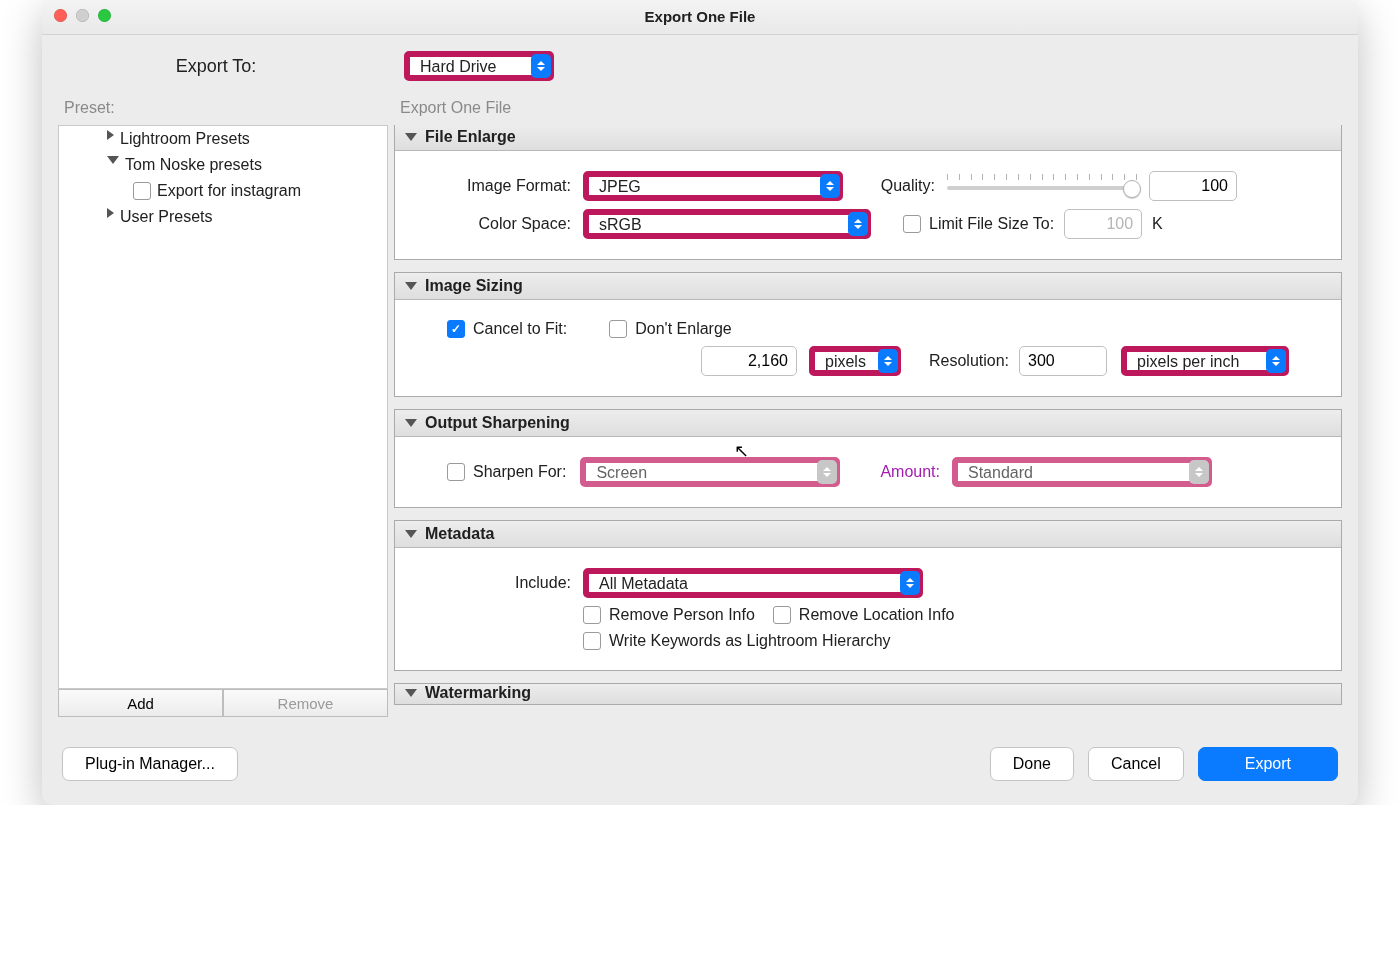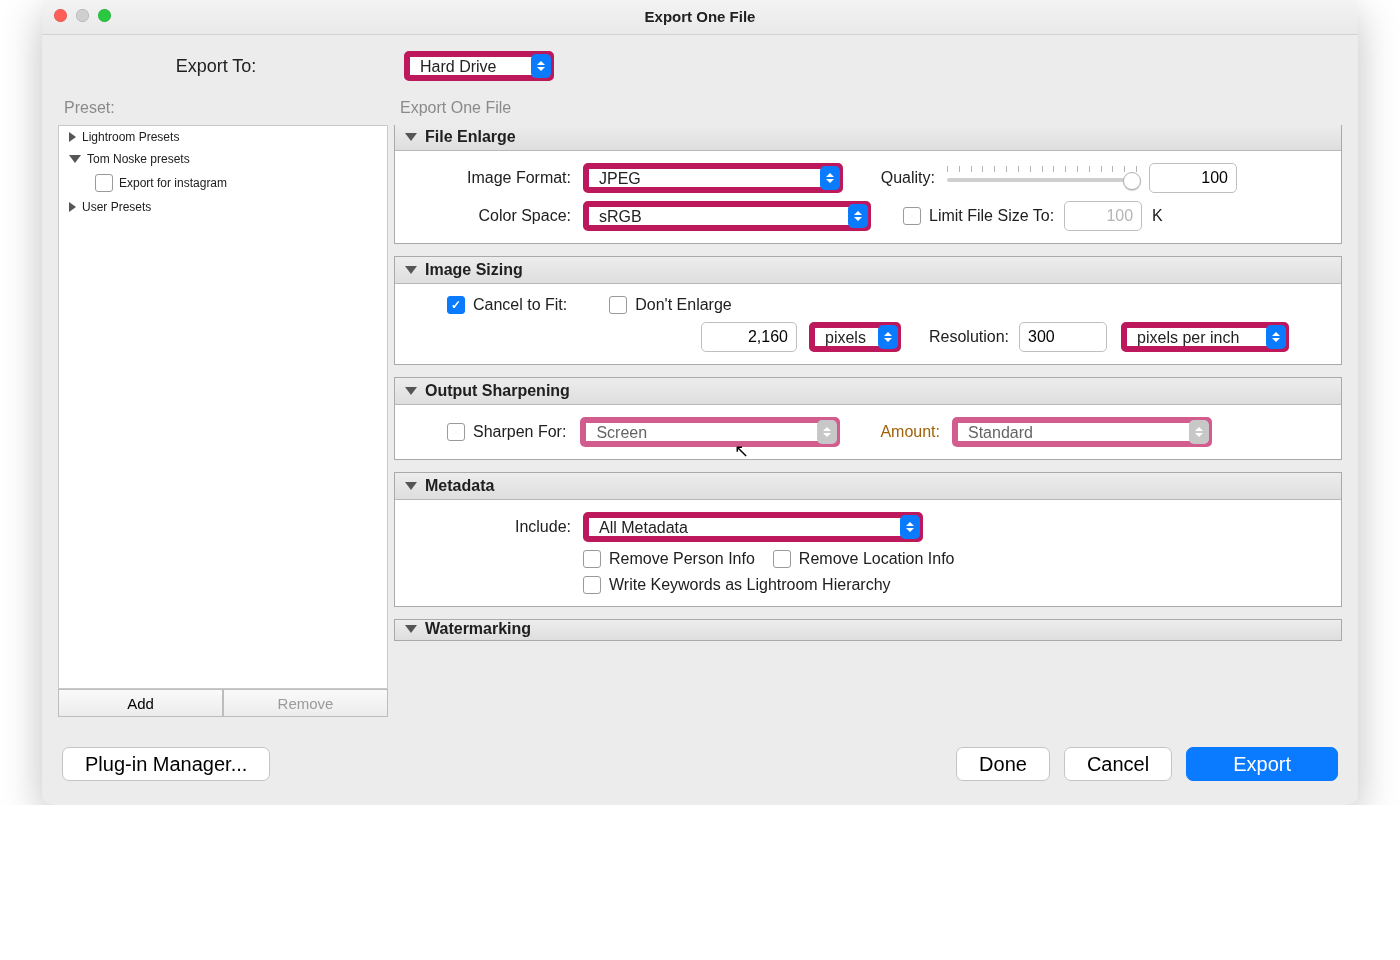--- a/index.html
+++ b/index.html
@@ -42,42 +42,42 @@
 .columns { display: flex; align-items: flex-start; padding: 0 10px; }
 .sidecol { width: 330px; }
 .maincol { flex: 1; padding: 0 6px 0 6px; }
 .subhead { color: #8a8a8a; font-size: 16px; padding: 4px 0 8px 6px; }
 
 .preset-box {
   background: #fff; border: 1px solid #c9c9c9; border-radius: 0;
   height: 562px; overflow: auto;
 }
 .preset-box .row {
-  display: flex; align-items: center; gap: 6px;
-  padding: 4px 8px 4px 10px; font-size: 12px;
+  display: flex; align-items: flex-start; gap: 6px;
+  padding: 4px 8px 4px 10px; font-size: 16px; margin-left: 38px;
 }
 .preset-box .row.indent { padding-left: 36px; }
 .presetbtns { display: flex; }
 .presetbtns button {
   flex: 1; height: 28px; background: linear-gradient(#fafafa,#ececec);
   border: 1px solid #bdbdbd; font-size: 15px;
 }
 .presetbtns button:last-child { color: #9a9a9a; }
 
 .panel {
   border: 1px solid #aaa; margin-bottom: 12px; background: #fff;
 }
 .panel-head {
   background: linear-gradient(#ededed,#dedede);
   border-bottom: 1px solid #b8b8b8;
   padding: 4px 10px; font-weight: 600; font-size: 16px;
   display: flex; align-items: center; gap: 8px;
 }
 .panel-head.cut { border-bottom: none; height: 14px; overflow: hidden; padding-top: 2px; }
-.panel-body { padding: 4px 16px; font-size: 16px; }
+.panel-body { padding: 12px 16px; font-size: 16px; }
 .formrow { display: flex; align-items: center; margin: 8px 0; }
 .formrow .flabel { width: 160px; text-align: right; padding-right: 12px; }
 .formrow .flabel.w60 { width: 60px; }
 .formrow .fgap { width: 32px; }
 .spacer { width: 28px; }
 select.mac {
   -webkit-appearance: none; appearance: none;
   height: 30px; border: 6px solid #be185d; border-radius: 5px;
   padding: 0 28px 0 10px; font-size: 16px; background: #fff; color: #222;
 }
@@ -115,25 +115,25 @@
 .slider .knob { position: absolute; top: 6px; width: 16px; height: 16px; background: #fff; border: 1px solid #b2b2b2; border-radius: 50%; box-shadow: 0 1px 1px rgba(0,0,0,0.2); }
 
 .content-clip { height: 600px; overflow: hidden; }
 
 .footer {
   display: flex; align-items: center; padding: 22px 20px 24px 20px;
 }
 .footer .push { flex: 1; }
 button.mac {
   height: 34px; padding: 0 22px; border-radius: 7px; border: 1px solid #c4c4c4;
-  background: #fff; font-size: 20px; margin-left: 14px;
+  background: #fff; font-size: 16px; margin-left: 14px;
 }
 button.mac.primary { background: #0a7bff; border-color: #0a7bff; color: #fff; }
 .cursor { position: absolute; pointer-events: none; font-size: 18px; color: #000; }
-.dis-text { color: #a16207; }
+.dis-text { color: #a21caf; }
 </style>
 </head>
 <body>
 
 <div class="window">
   <div class="titlebar">
     <div class="traffic">
       <div class="dot red"></div>
       <div class="dot yel"></div>
       <div class="dot grn"></div>

